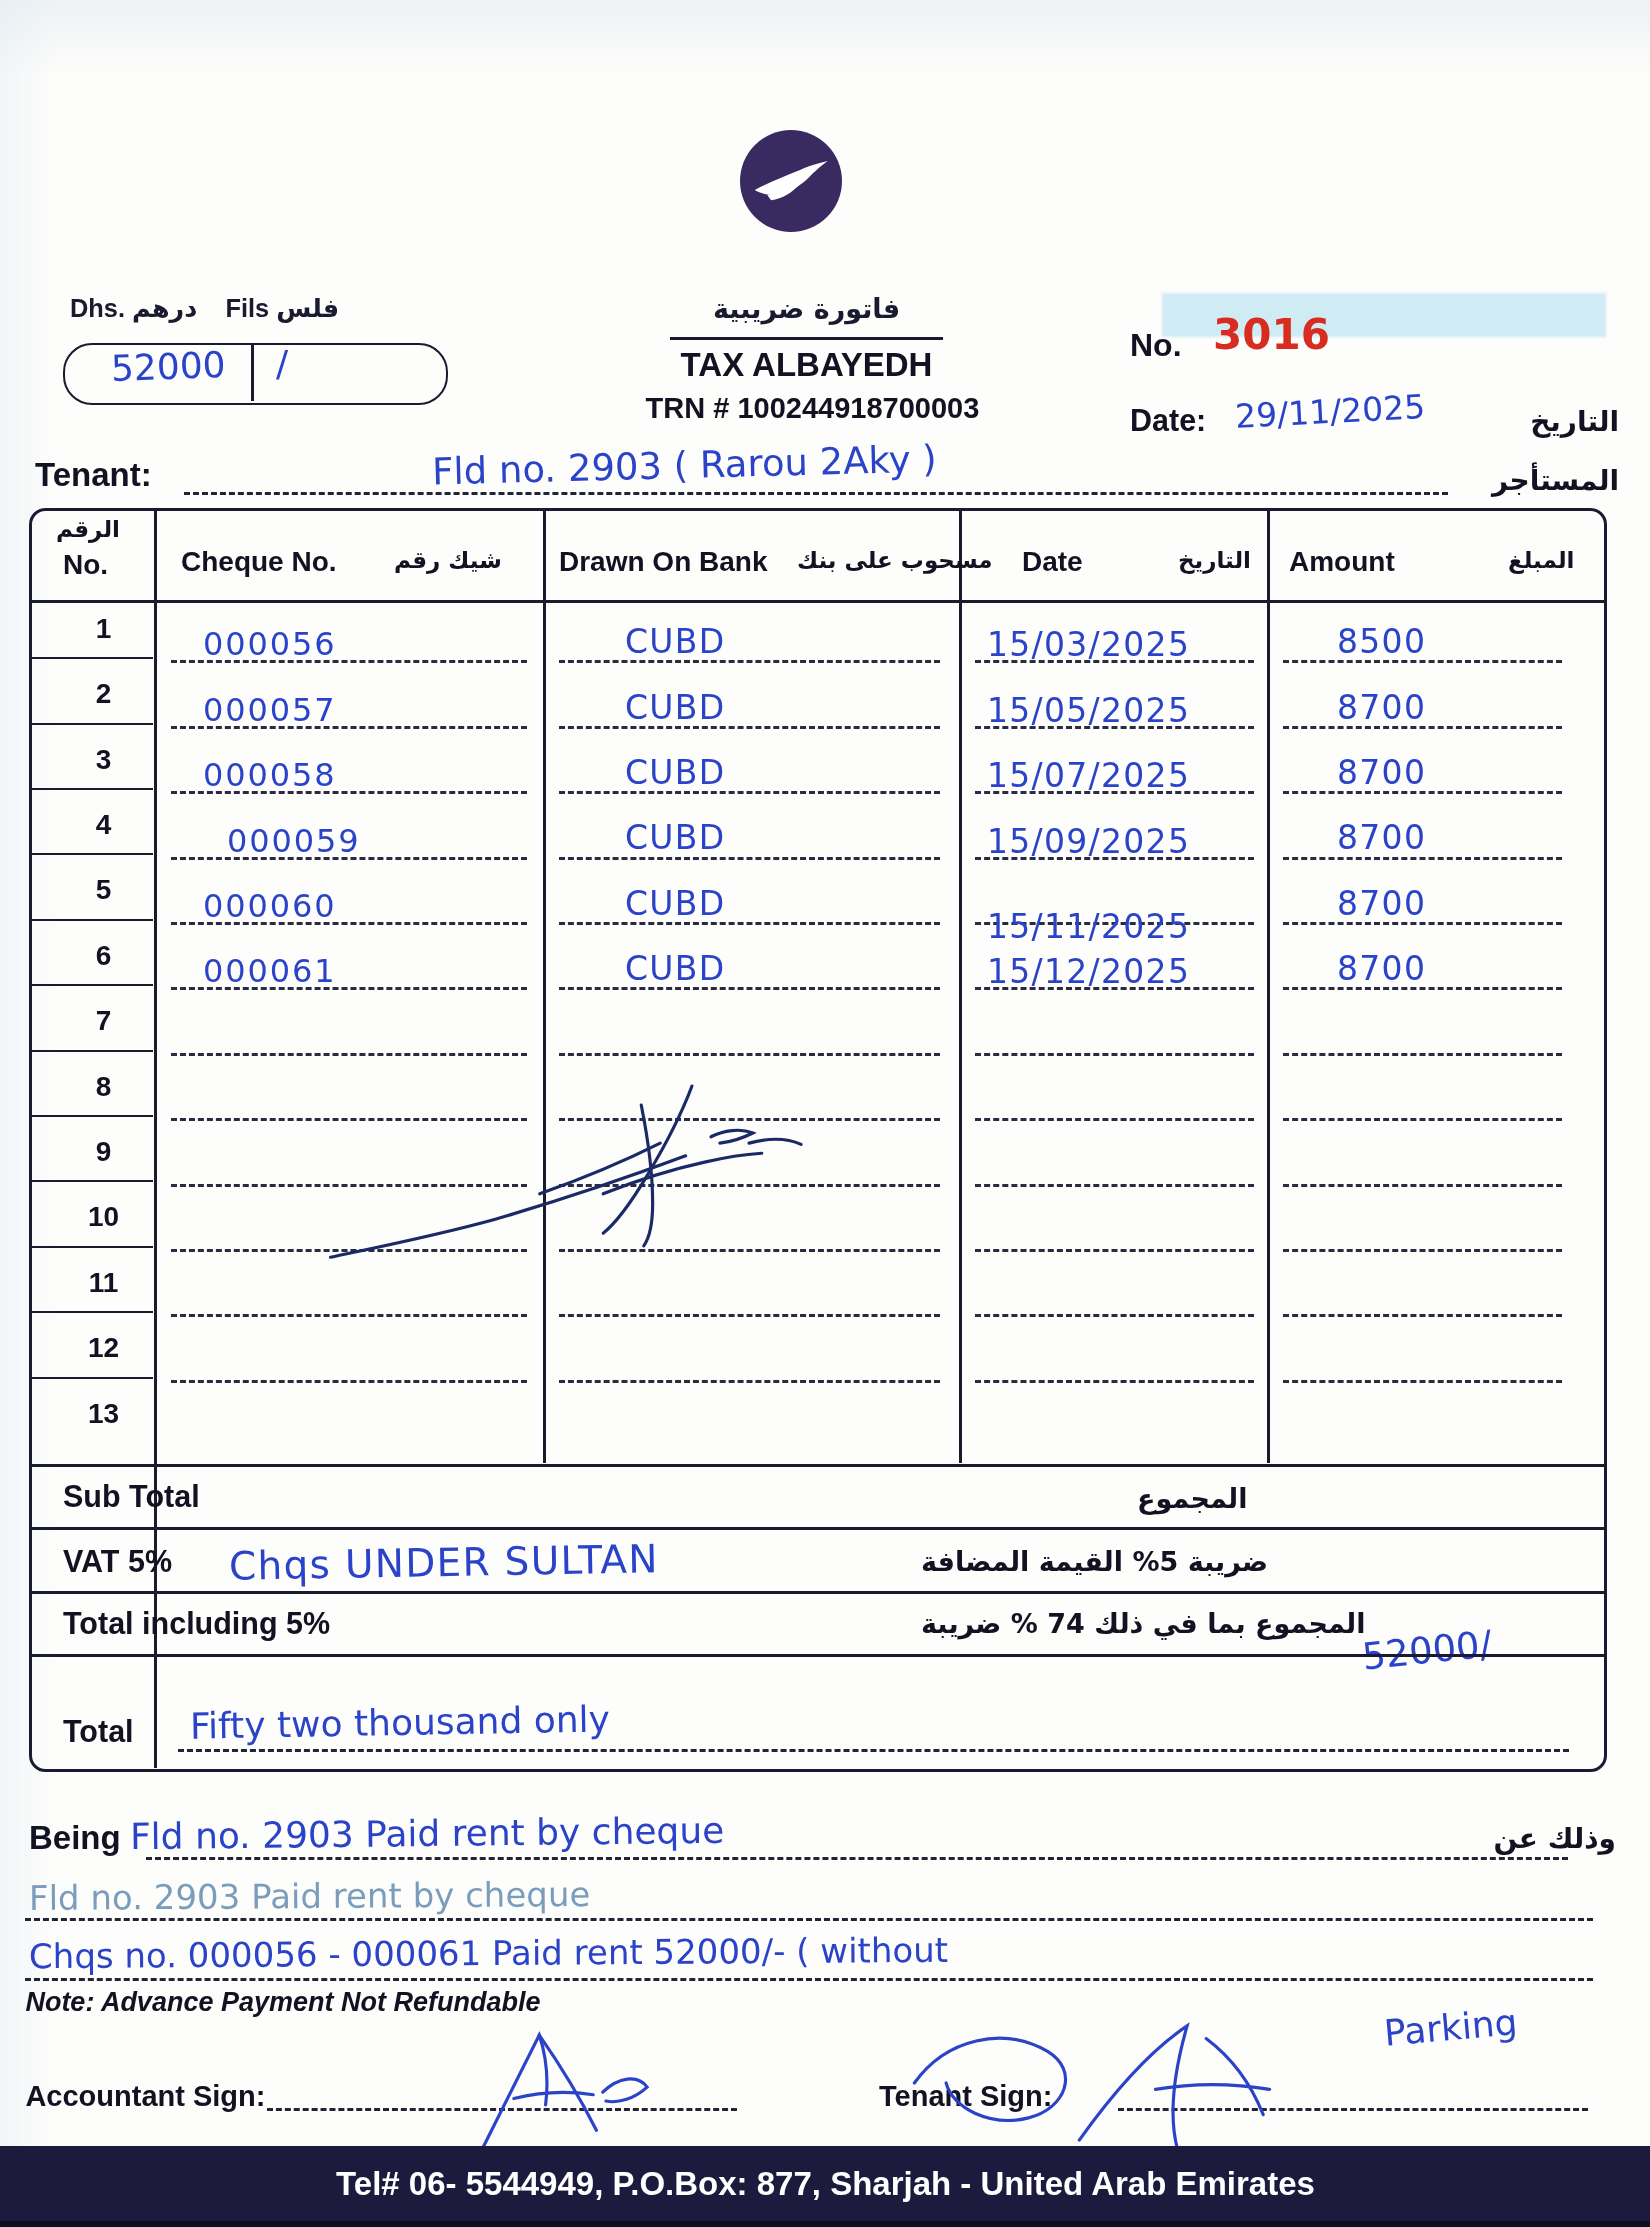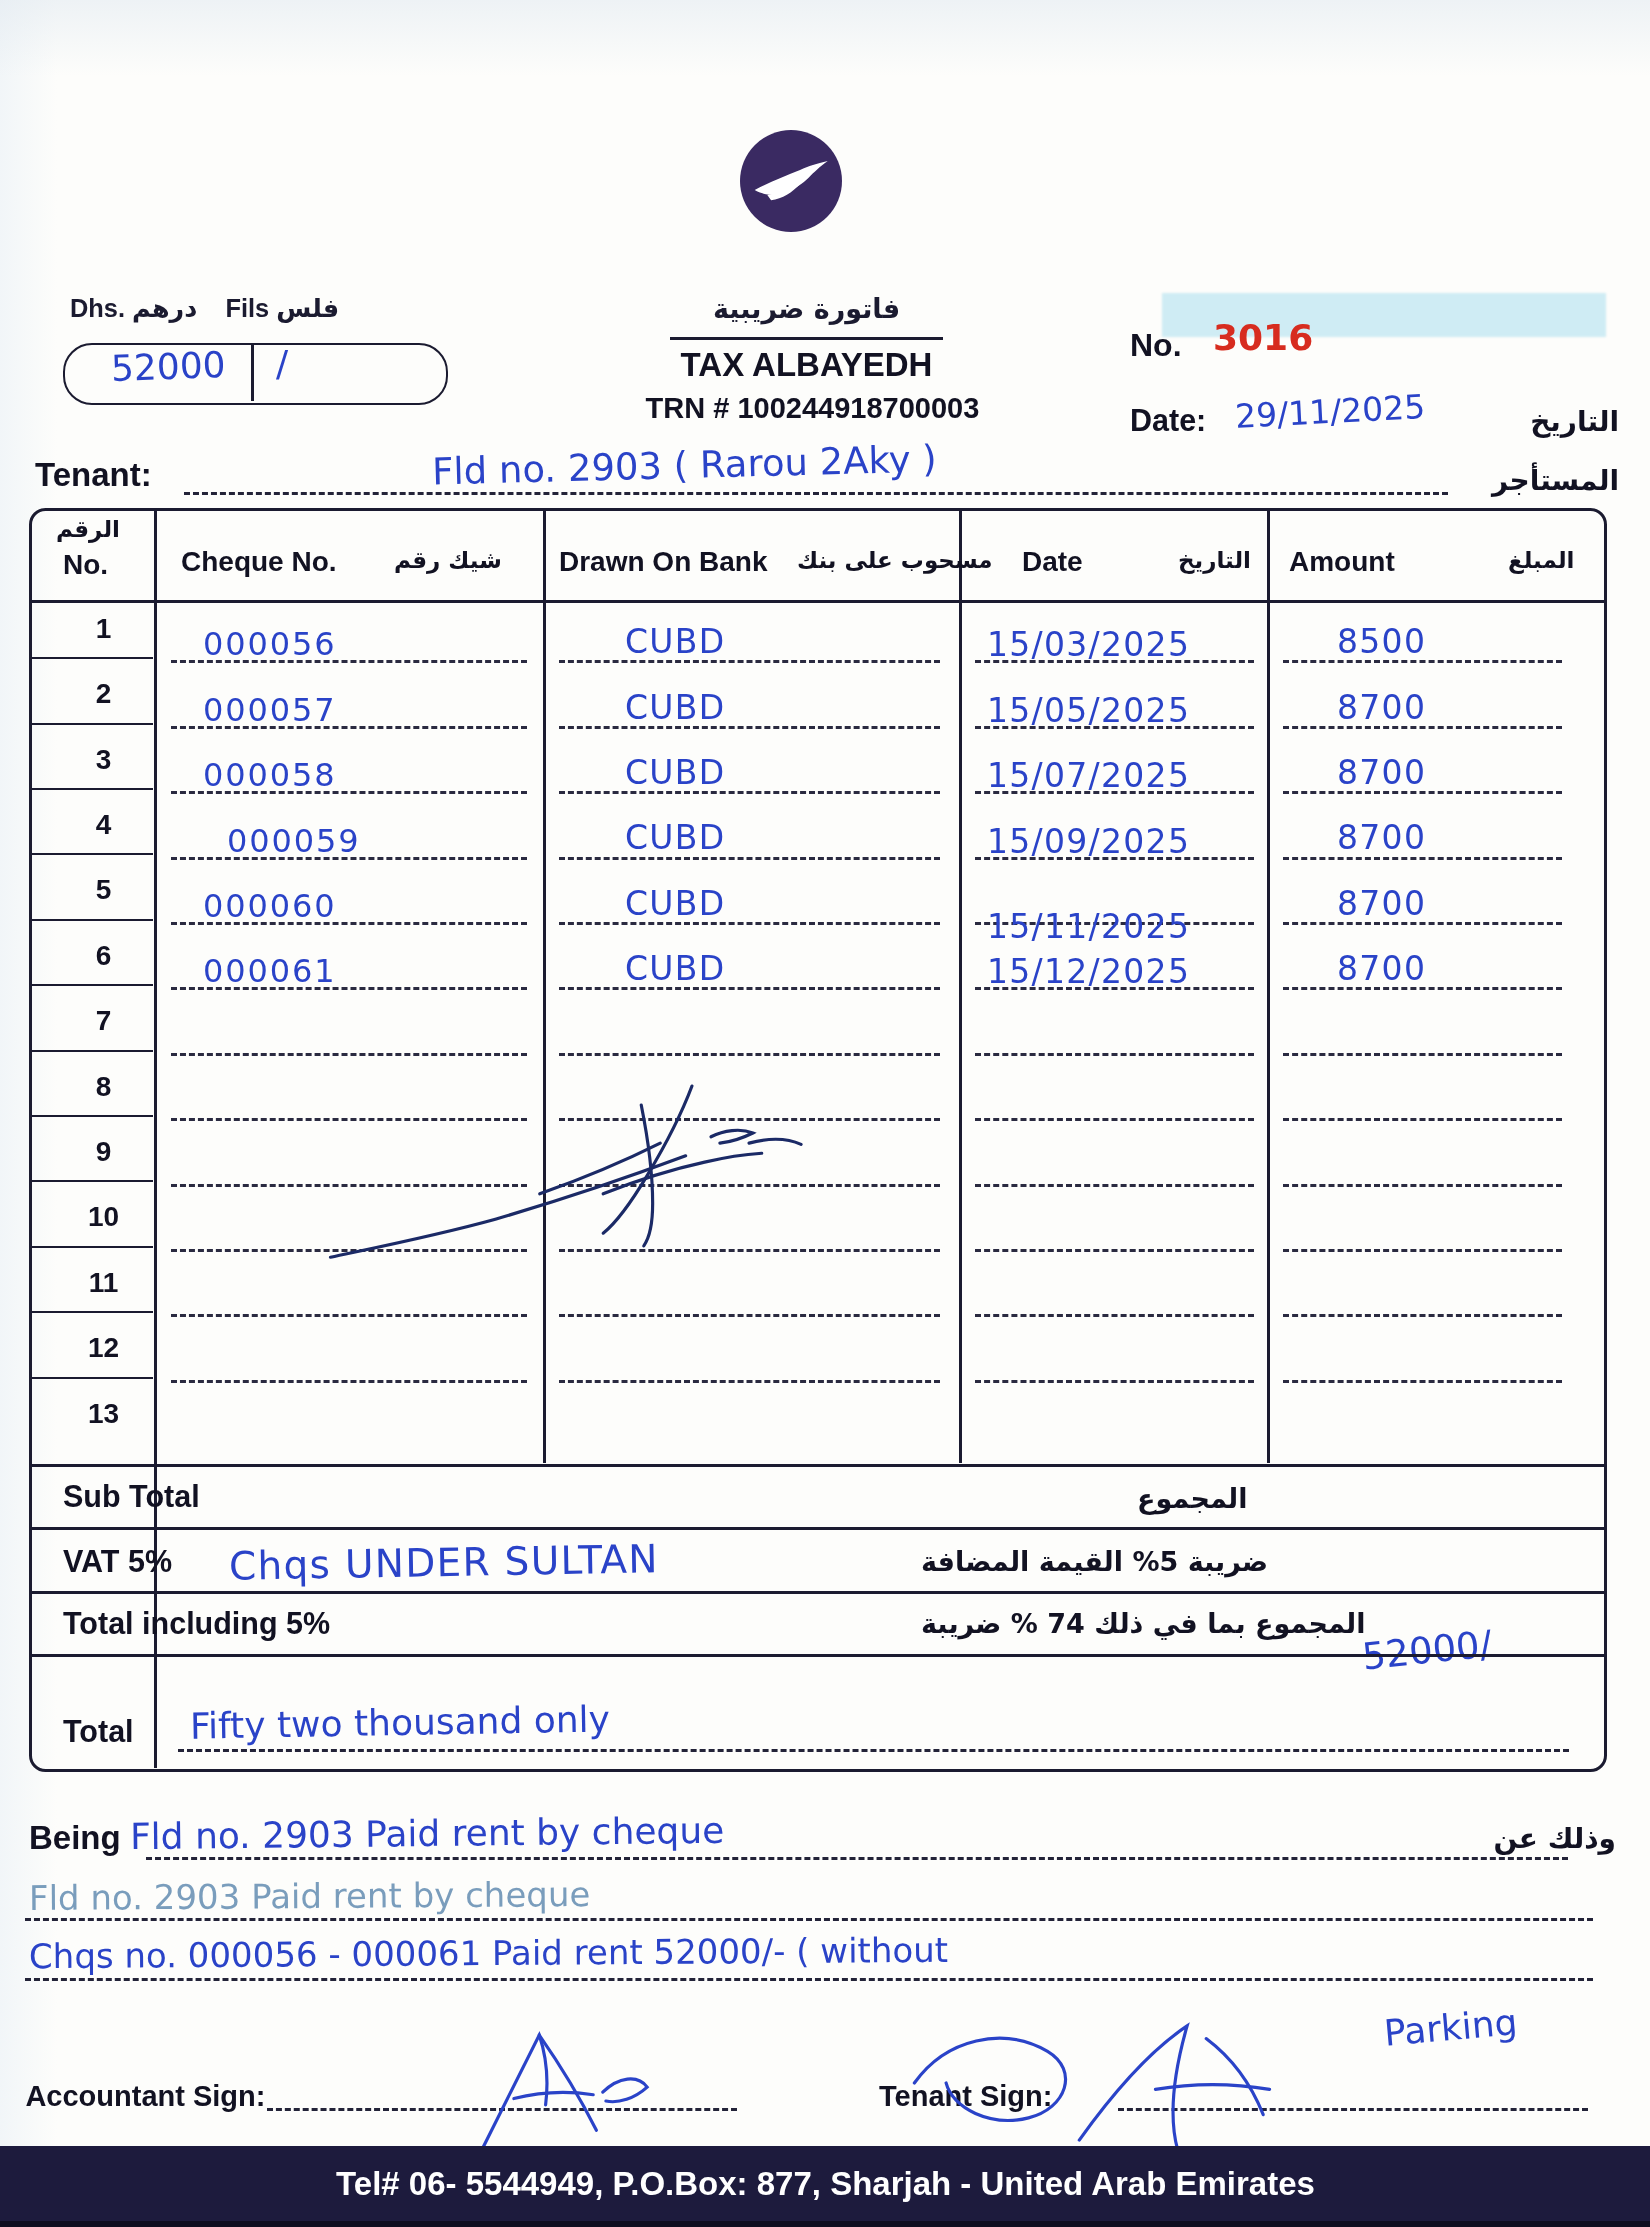--- a/index.html
+++ b/index.html
@@ -91,22 +91,22 @@
     position:absolute; left:571px; top:392px; width:483px; text-align:center;
     font-size:29px; font-weight:bold; color:#121222;
   }
 
   
   .no-label {
     position:absolute; left:1130px; top:327px;
     font-size:32px; font-weight:bold; color:#121222;
   }
   .no-value {
-    position:absolute; left:1213px; top:317px;
-    font-size:36px; font-weight:bold; color:#d72c1f;
+    position:absolute; left:1213px; top:310px;
+    font-size:42px; font-weight:bold; color:#d72c1f;
     font-family:"DejaVu Sans", sans-serif;
   }
   .no-highlight {
     position:absolute; left:1162px; top:293px;
     width:444px; height:44px;
     background:rgba(150,215,235,0.45);
     filter:blur(1.3px);
   }
   .date-label {
     position:absolute; left:1130px; top:403px;
@@ -495,20 +495,21 @@
   <div class="being-label">Being</div>
   <div class="being-ar">وذلك عن</div>
   <div class="being-dots-1"></div>
   <div class="being-dots-2"></div>
   <div class="being-dots-3"></div>
   <div class="hw-being-1">Fld no. 2903 Paid rent by cheque</div>
   <div class="hw-being-2">Fld no. 2903 Paid rent by cheque</div>
   <div class="hw-being-3">Chqs no. 000056 - 000061 Paid rent 52000/- ( without</div>
   <div class="hw-parking">Parking</div>
 
+  <div class="note">Note: Advance Payment Not Refundable</div>
 
   <div class="acct-sign">Accountant Sign:</div>
   <div class="acct-dots"></div>
   <div class="tenant-sign">Tenant Sign:</div>
   <div class="tenant-sign-dots"></div>
 
   <svg class="sign-scribble-a" viewBox="0 0 400 230">
     <g fill="none" stroke="#2a43c8" stroke-width="5" stroke-linecap="round">
       <path d="M60 210 C90 150 120 90 150 30 C160 60 165 100 160 140"></path>
       <path d="M150 30 C185 80 215 130 240 180"></path>

